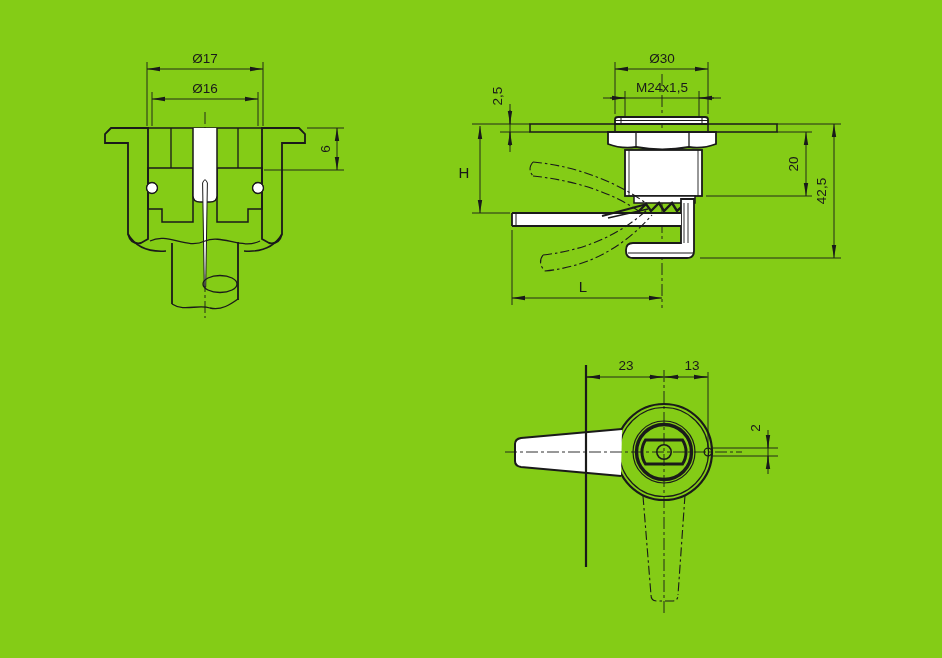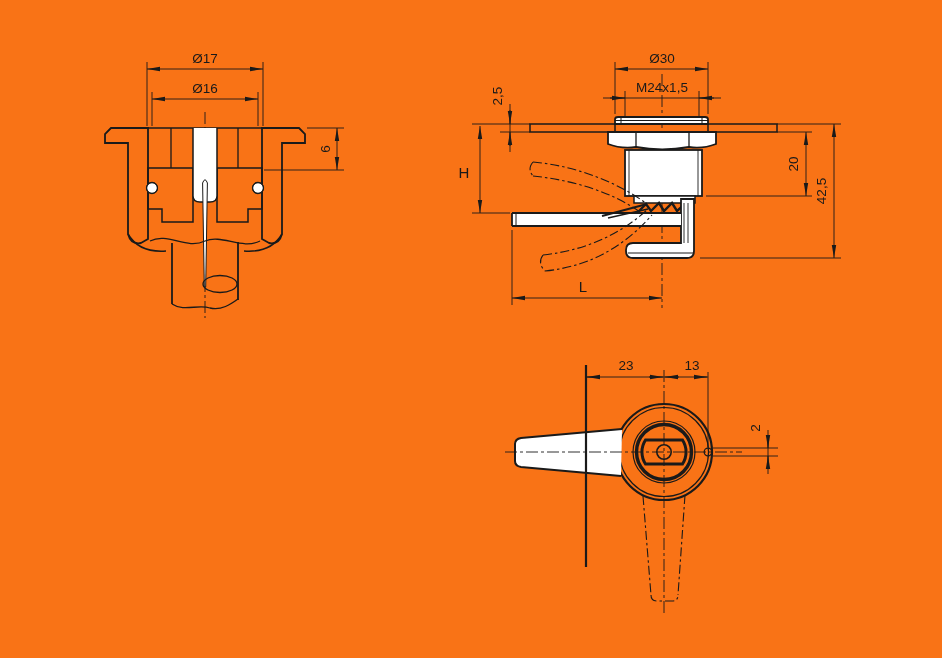--- a/index.html
+++ b/index.html
@@ -1,16 +1,16 @@
 <!DOCTYPE html>
 <html><head>
 <meta charset="utf-8">
 <style>
   html,body{margin:0;padding:0;background:#ffffff;}
-  .stage{position:relative;width:942px;height:658px;background:#f97316;overflow:hidden;
+  .stage{position:relative;width:942px;height:658px;background:#84cc16;overflow:hidden;
          font-family:"Liberation Sans",sans-serif;}
   svg{position:absolute;left:0;top:0;}
   .ln{stroke:#1a1a1a;fill:none;}
   .w22{stroke-width:2.2;} .w18{stroke-width:1.8;} .w15{stroke-width:1.5;}
   .w13{stroke-width:1.3;} .w10{stroke-width:1;} .w09{stroke-width:0.9;}
   .w34{stroke-width:3.4;} .w30{stroke-width:3;}
   .fw{fill:#ffffff;}
   .cl{stroke-dasharray:12 3 3 3;stroke-width:0.9;}
   .ph{stroke-dasharray:9 3 2.5 3;stroke-width:1.1;}
   text{font-family:"Liberation Sans",sans-serif;font-size:13.5px;fill:#1a1a1a;}

